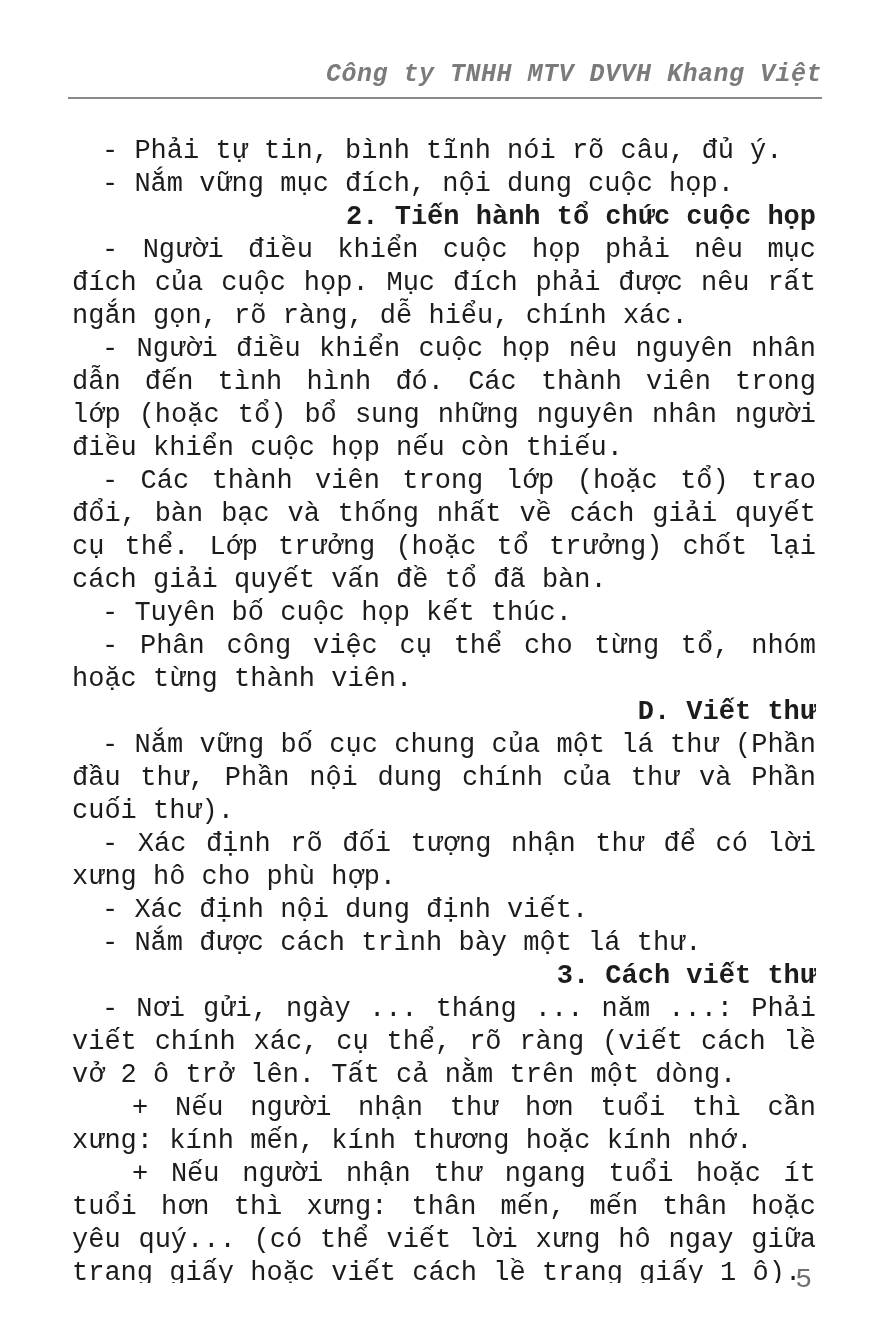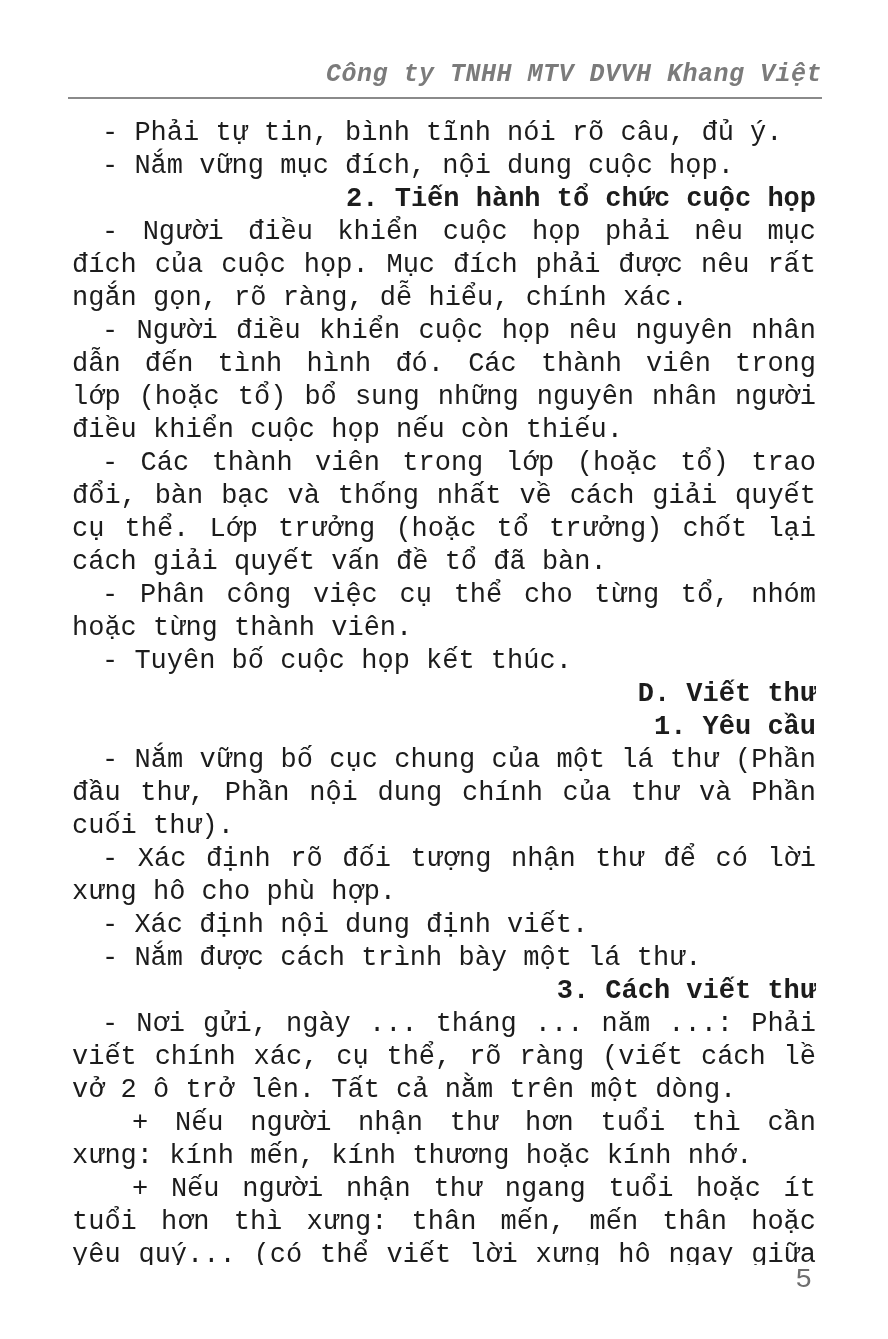--- a/index.html
+++ b/index.html
@@ -29,21 +29,21 @@
   .header-rule {
     position: absolute;
     top: 77px;
     left: 68px;
     width: 754px;
     height: 2px;
     background: #8a8a8a;
   }
   .page-body {
     position: absolute;
-    top: 97px;
+    top: 115px;
     left: 72px;
     width: 744px;
     height: 1148px;
     overflow: hidden;
     font-size: 27px;
     line-height: 33px;
     color: #1c1c1c;
     text-align: justify;
   }
   .page-body p { margin: 0; }
@@ -66,24 +66,23 @@
   <div class="running-header">Công ty TNHH MTV DVVH Khang Việt</div>
   <div class="header-rule"></div>
 
   <div class="page-body">
     <p class="pd">- Phải tự tin, bình tĩnh nói rõ câu, đủ ý.</p>
     <p class="pd">- Nắm vững mục đích, nội dung cuộc họp.</p>
     <p class="h">2. Tiến hành tổ chức cuộc họp</p>
     <p class="pd">- Người điều khiển cuộc họp phải nêu mục đích của cuộc họp. Mục đích phải được nêu rất ngắn gọn, rõ ràng, dễ hiểu, chính xác.</p>
     <p class="pd">- Người điều khiển cuộc họp nêu nguyên nhân dẫn đến tình hình đó. Các thành viên trong lớp (hoặc tổ) bổ sung những nguyên nhân người điều khiển cuộc họp nếu còn thiếu.</p>
     <p class="pd">- Các thành viên trong lớp (hoặc tổ) trao đổi, bàn bạc và thống nhất về cách giải quyết cụ thể. Lớp trưởng (hoặc tổ trưởng) chốt lại cách giải quyết vấn đề tổ đã bàn.</p>
+    <p class="pd">- Tuyên bố cuộc họp kết thúc.</p>
     <p class="pd">- Phân công việc cụ thể cho từng tổ, nhóm hoặc từng thành viên.</p>
-    <p class="pd">- Tuyên bố cuộc họp kết thúc.</p>
     <p class="h">D. Viết thư</p>
-    <p class="h">1. Yêu cầu</p>
     <p class="pd">- Nắm vững bố cục chung của một lá thư (Phần đầu thư, Phần nội dung chính của thư và Phần cuối thư).</p>
     <p class="pd">- Xác định rõ đối tượng nhận thư để có lời xưng hô cho phù hợp.</p>
     <p class="pd">- Xác định nội dung định viết.</p>
     <p class="pd">- Nắm được cách trình bày một lá thư.</p>
     <p class="h">3. Cách viết thư</p>
     <p class="pd">- Nơi gửi, ngày ... tháng ... năm ...: Phải viết chính xác, cụ thể, rõ ràng (viết cách lề vở 2 ô trở lên. Tất cả nằm trên một dòng.</p>
     <p class="pp">+ Nếu người nhận thư hơn tuổi thì cần xưng: kính mến, kính thương hoặc kính nhớ.</p>
     <p class="pp">+ Nếu người nhận thư ngang tuổi hoặc ít tuổi hơn thì xưng: thân mến, mến thân hoặc yêu quý... (có thể viết lời xưng hô ngay giữa trang giấy hoặc viết cách lề trang giấy 1 ô).</p>
     <p class="pd">- Nội dung thư</p>
     <p class="pp">+ Lời thăm hỏi phải chân thành.</p>

